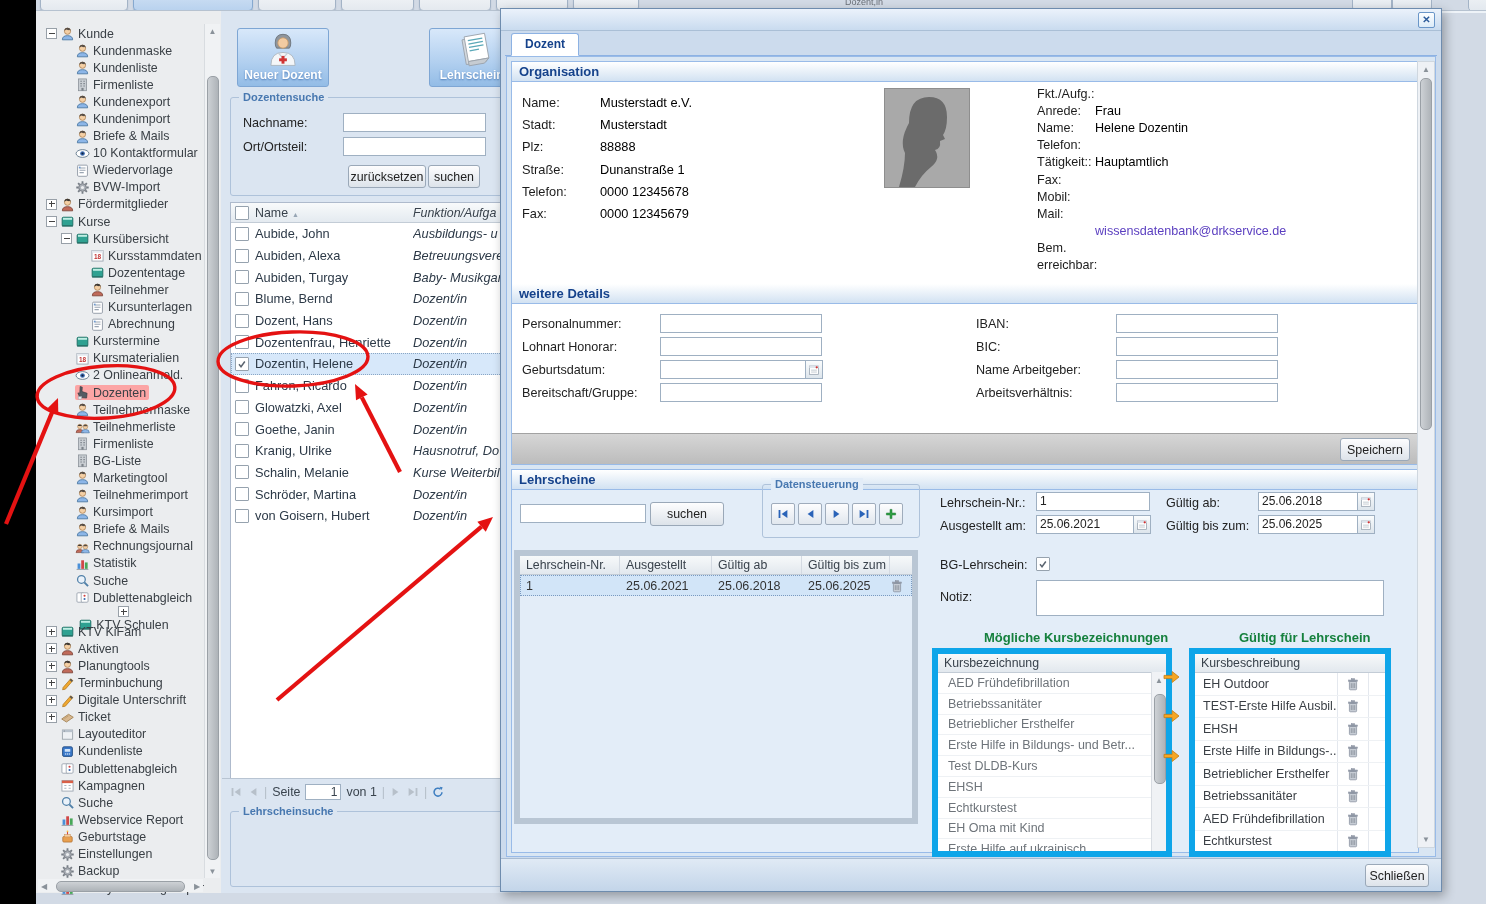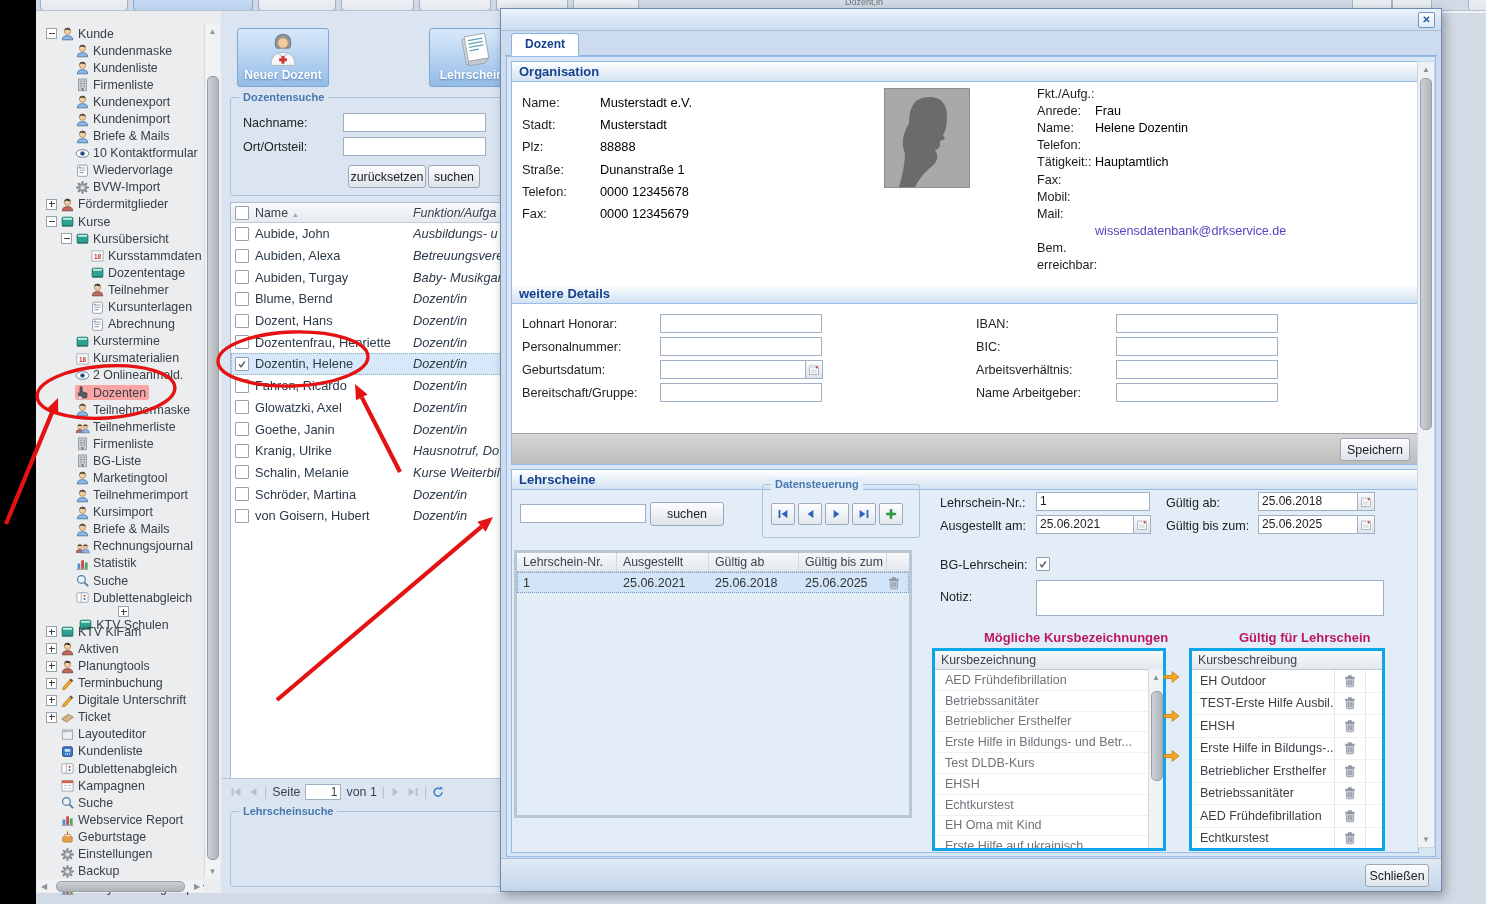--- a/index.html
+++ b/index.html
@@ -88,22 +88,22 @@
   .avatar{position:absolute;left:372px;top:26px;width:84px;height:98px;background:#a9a9a9;border:1px solid #8e8e8e;}
   .wd-row{display:flex;height:23px;align-items:center;font-size:12.6px;}
   .wd-row .l{flex:none;}
   .wd-inp{background:#fff;border:1px solid #9fb0c2;height:17px;display:flex;}
   .date-btn{width:16px;height:17px;border-left:1px solid #9fb0c2;background:linear-gradient(#fafcfd,#dde5ec);
             display:flex;align-items:center;justify-content:center;cursor:pointer;}
   .date-btn svg{width:12px;height:12px;}
   .gray-bar{position:absolute;left:0;right:0;bottom:0;height:30px;background:linear-gradient(#d6d6d6,#bcbcbc);border-top:1px solid #a2a2a2;}
   .dlg-scroll{position:absolute;right:0;top:4px;bottom:8px;width:16px;background:#eef1f5;border:1px solid #cfd7df;}
   .ls{position:absolute;left:4px;top:412px;width:908px;height:384px;border:1px solid #99bbe8;background:#e3edf8;box-sizing:border-box;}
-  .ls-title{position:absolute;font-size:13px;font-weight:bold;color:#be185d;padding-left:48px;}
-  .grid{position:absolute;background:#fff;border:3px solid #0ea5e9;overflow:hidden;}
+  .ls-title{position:absolute;font-size:13px;font-weight:bold;color:#15803d;padding-left:48px;}
+  .grid{position:absolute;background:#fff;border:6px solid #0ea5e9;overflow:hidden;}
   .grid-hdr{display:flex;height:18px;align-items:center;background:linear-gradient(#f7f9fa,#e2e8ee);
             border-bottom:1px solid #c3ccd6;font-size:12.3px;color:#39424c;}
   .grid-row{display:flex;align-items:center;font-size:12.5px;color:#333;}
   .gcell{padding-left:6px;overflow:hidden;white-space:nowrap;box-sizing:border-box;flex:none;}
   .hline{border-right:1px solid #d4dae2;height:100%;display:flex;align-items:center;}
   .ls-row-sel{background:#d2e5f8;outline:1px dotted #7a9ac0;outline-offset:-1px;}
   .nav-btn{width:22px;height:20px;background:linear-gradient(#fdfdfe,#e1e7ee);border:1px solid #9facbc;
            border-radius:2px;display:flex;align-items:center;justify-content:center;cursor:pointer;}
   .nav-btn svg{width:12px;height:12px;}
   .trash{width:14px;height:14px;cursor:pointer;}
@@ -1115,27 +1115,27 @@
               <span></span>
             </div>
             <div class="orgr-row">
               <span class="l">erreichbar:</span>
               <span></span>
             </div>
           </div>
         <div class="sec-hdr abs" style="left:0;right:0;top:222px">weitere Details</div>
         <div class="abs" style="left:10px;top:250px" id="wdLeft">
             <div class="wd-row">
-              <span class="l" style="width: 138px;">Lohnart Honorar:</span>
+              <span class="l" style="width: 138px;">Personalnummer:</span>
               <span class="wd-inp">
                 <span style="width: 154px; font-size: 12px; padding: 0px 3px; line-height: 17px; overflow: hidden;"></span>
               </span>
             </div>
             <div class="wd-row">
-              <span class="l" style="width: 138px;">Personalnummer:</span>
+              <span class="l" style="width: 138px;">Lohnart Honorar:</span>
               <span class="wd-inp">
                 <span style="width: 154px; font-size: 12px; padding: 0px 3px; line-height: 17px; overflow: hidden;"></span>
               </span>
             </div>
             <div class="wd-row">
               <span class="l" style="width: 138px;">Geburtsdatum:</span>
               <span class="wd-inp">
                 <span style="width: 138px; font-size: 12px; padding: 0px 3px; line-height: 17px; overflow: hidden;"></span>
                 <span class="date-btn">
                   <svg viewBox="0 0 14 14">
@@ -1161,27 +1161,27 @@
                 <span style="width: 154px; font-size: 12px; padding: 0px 3px; line-height: 17px; overflow: hidden;"></span>
               </span>
             </div>
             <div class="wd-row">
               <span class="l" style="width: 140px;">BIC:</span>
               <span class="wd-inp">
                 <span style="width: 154px; font-size: 12px; padding: 0px 3px; line-height: 17px; overflow: hidden;"></span>
               </span>
             </div>
             <div class="wd-row">
-              <span class="l" style="width: 140px;">Arbeitsverhältnis:</span>
+              <span class="l" style="width: 140px;">Name Arbeitgeber:</span>
               <span class="wd-inp">
                 <span style="width: 154px; font-size: 12px; padding: 0px 3px; line-height: 17px; overflow: hidden;"></span>
               </span>
             </div>
             <div class="wd-row">
-              <span class="l" style="width: 140px;">Name Arbeitgeber:</span>
+              <span class="l" style="width: 140px;">Arbeitsverhältnis:</span>
               <span class="wd-inp">
                 <span style="width: 154px; font-size: 12px; padding: 0px 3px; line-height: 17px; overflow: hidden;"></span>
               </span>
             </div>
           </div>
         <div class="gray-bar">
           <div class="btn" style="position:absolute;right:8px;top:4px;width:68px;height:21px">Speichern</div>
         </div>
       </div>
 

